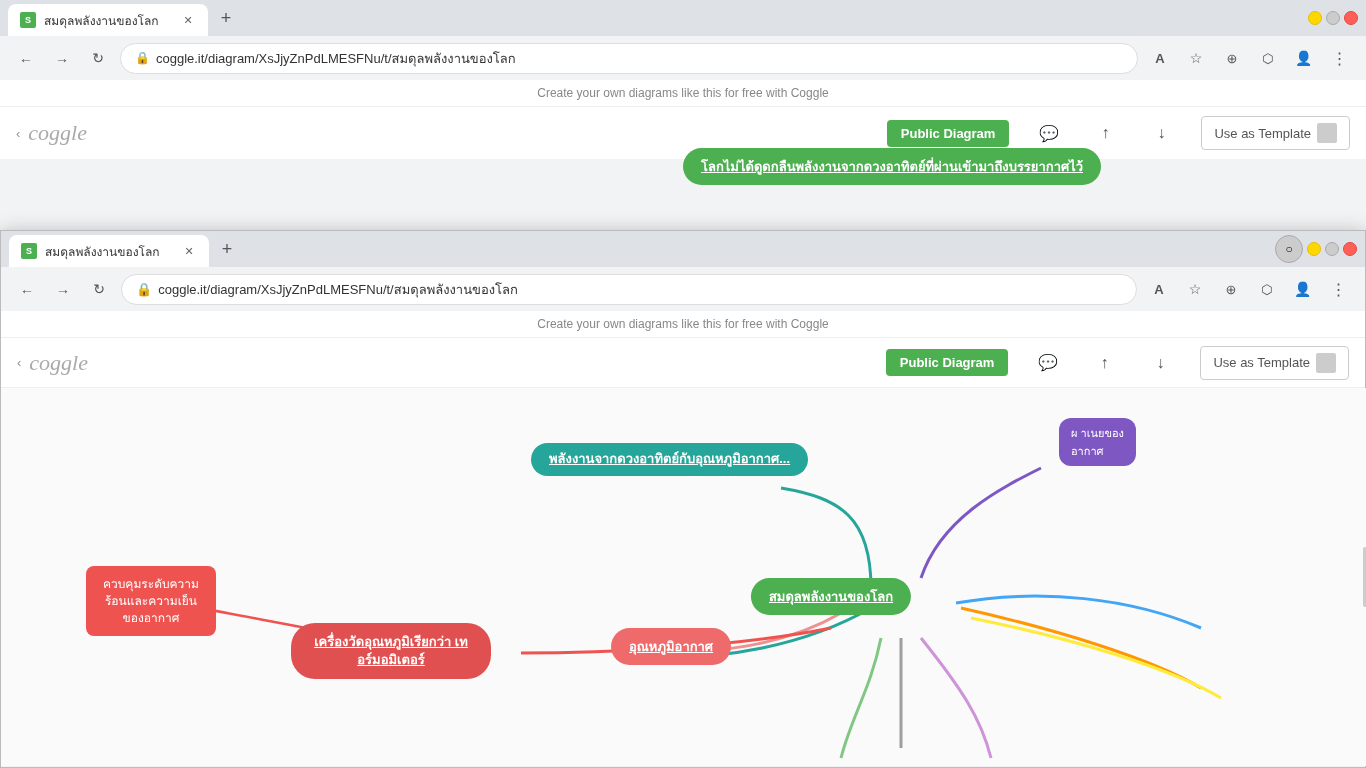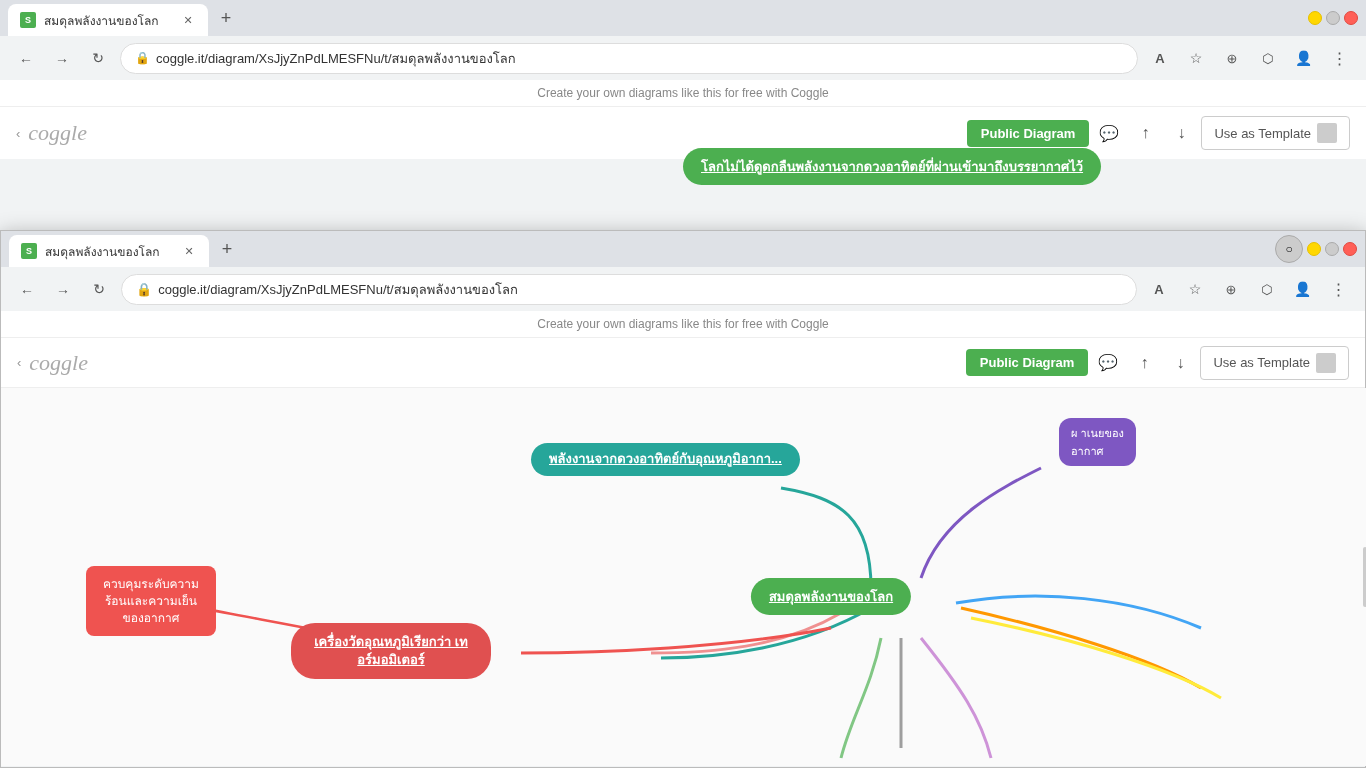--- a/index.html
+++ b/index.html
@@ -118,21 +118,21 @@
     .coggle-header-1 {
       display: flex;
       align-items: center;
       padding: 0 16px;
       height: 52px;
       background: #fff;
     }
     .coggle-logo { font-size: 22px; color: #aaa; font-style: italic; font-family: Georgia, serif; text-align: center; }
     .header-actions-1 {
       margin-left: auto;
-      display: flex; align-items: center; gap: 4px;
+      display: flex; align-items: center; gap: 24px;
     }
     .public-diagram-btn {
       background: #4caf50;
       color: #fff;
       border: none;
       border-radius: 4px;
       padding: 6px 14px;
       font-size: 13px;
       cursor: pointer;
       font-weight: bold;
@@ -453,28 +453,31 @@
       <path d="M 920 250 C 960 300, 980 330, 990 370" stroke="#ce93d8" stroke-width="3" fill="none"></path>
 
       <path d="M 880 250 C 870 300, 850 330, 840 370" stroke="#81c784" stroke-width="3" fill="none"></path>
     </svg>
 
     <div class="node node-green" style="left:830px;top:190px;transform:translateX(-50%);">
       <span>สมดุลพลังงานของโลก</span>
     </div>
 
     <div class="node node-teal" style="left:530px;top:55px;max-width:340px;white-space:normal;text-align:center;line-height:1.3;">
-      <span>พลังงานจากดวงอาทิตย์กับอุณหภูมิอากา...</span>
+      <span>พลังงานจากดวงอาทิตย์กับอุณหภูมิอากาศ...</span>
     </div>
 
     <div class="node-purple-partial" style="position:absolute;left:1050px;top:30px;color:#fff;background:#7e57c2;margin-left:8px;">
       <span style="font-size:11px;white-space:pre-line;">ผ าเนยของ
 อากาศ</span>
     </div>
 
+    <div class="node node-salmon" style="left:610px;top:240px;background:#ef6b6b;">
+      <span>อุณหภูมิอากาศ</span>
+    </div>
 
     <div class="node node-red" style="left:290px;top:235px;background:#e05050;padding:10px 18px;line-height:1.4;text-align:center;white-space:normal;width:200px;">
       <span>เครื่องวัดอุณหภูมิเรียกว่า
 เทอร์มอมิเตอร์</span>
     </div>
 
     <div class="node-red-box" style="position:absolute;left:85px;top:178px;">
       <span>ควบคุมระดับความร้อนและความเย็นของอากาศ</span>
     </div>
 

